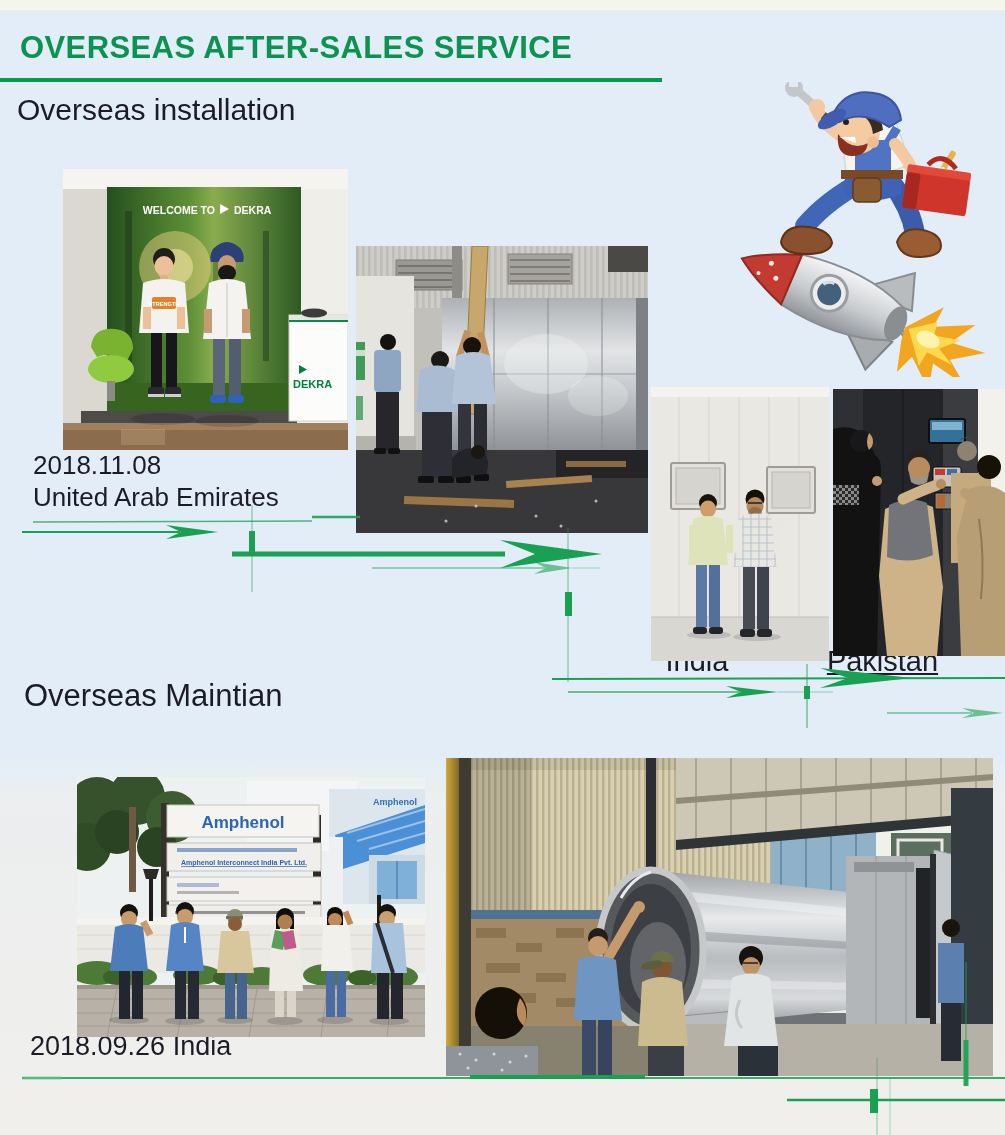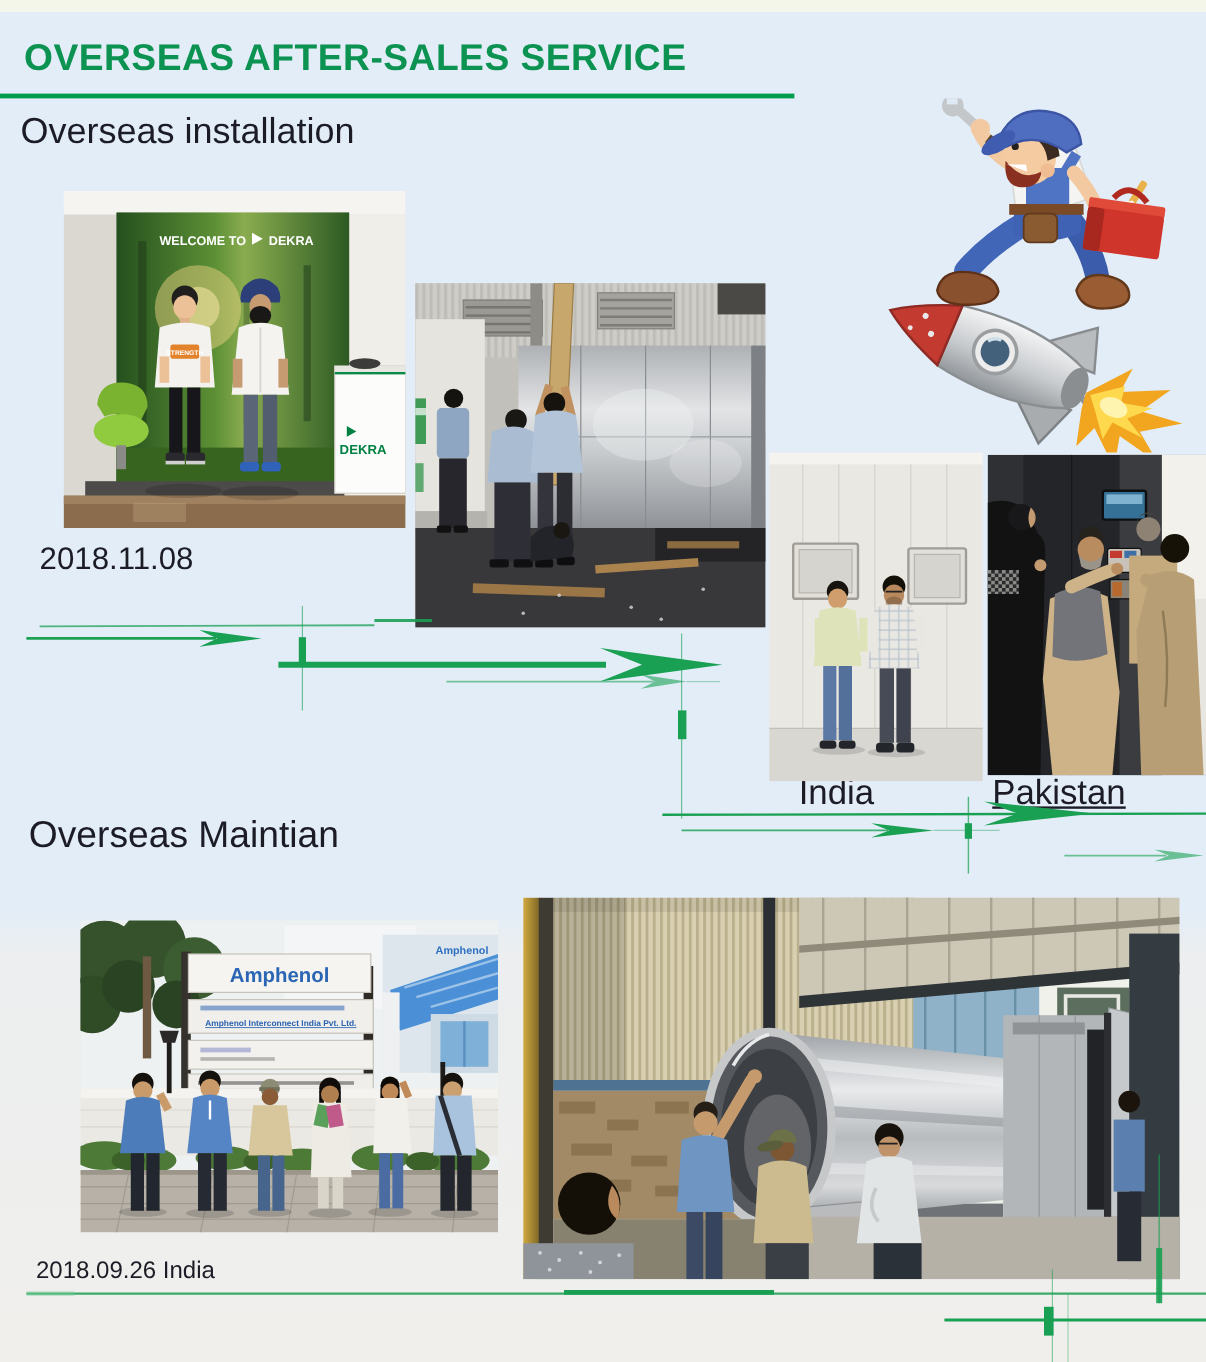--- a/index.html
+++ b/index.html
@@ -10,22 +10,22 @@
   .title{position:absolute;left:20px;top:30px;margin:0;font-size:31px;font-weight:700;
     letter-spacing:.4px;color:#0c9352;}
   .title-underline{position:absolute;left:0;top:78px;width:662px;height:4px;background:#009b4b;}
   .heading{position:absolute;margin:0;font-weight:400;color:#1c1c26;}
   .h-install{left:17px;top:93px;font-size:30px;}
   .h-maintain{left:24px;top:678px;font-size:31px;}
   .caption{position:absolute;color:#1c1c26;}
   .cap-uae{left:33px;top:449px;font-size:26px;line-height:32px;}
   .cap-turkey{left:608px;top:645px;width:178px;font-size:29px;text-align:center;}
   .cap-pakistan{left:790px;top:645px;width:185px;font-size:29px;text-align:center;text-decoration:underline;}
-  .cap-india{left:30px;top:1031px;font-size:20px;margin-top:17px;}
-  .photo{position:absolute;margin:4px;z-index:2;padding-left:29px;}
+  .cap-india{left:30px;top:1031px;font-size:27px;}
+  .photo{position:absolute;margin:14px;z-index:2;padding-left:29px;}
   .photo svg{display:block;}
   .ph-uae{left:20px;top:155px;}
   .ph-install{left:313px;top:232px;}
   .ph-turkey{left:608px;top:373px;}
   .ph-pakistan{left:790px;top:375px;}
   .ph-india{left:34px;top:763px;}
   .ph-maintain2{left:403px;top:744px;}
   .mascot{position:absolute;left:705px;top:82px;width:285px;height:295px;z-index:1;}
   .deco{position:absolute;left:0;top:0;z-index:6;pointer-events:none;}
   svg text{font-family:"Liberation Sans",sans-serif;}
@@ -182,20 +182,21 @@
         <rect x="226" y="146" width="59" height="5" fill="#e8e6e0"></rect>
         <rect x="226" y="151" width="59" height="2" fill="#0a8a4a"></rect>
         <ellipse cx="251" cy="144" rx="13" ry="4.5" fill="#3c3c3a"></ellipse>
         <polygon points="236,196 244,200.5 236,205" fill="#008143"></polygon>
         <text x="230" y="219" font-size="11" font-weight="bold" fill="#008143">DEKRA</text>
       </g>
     </svg>
   </figure>
   <div class="caption cap-uae">
     <div>2018.11.08</div>
+    <div>United Arab Emirates</div>
   </div>
 
   <figure class="photo ph-install">
     <svg width="292" height="287" viewBox="0 0 292 287">
       <defs>
         <pattern id="corr2" width="6" height="8" patternUnits="userSpaceOnUse">
             <rect width="2.6" height="8" fill="#000" opacity=".08"></rect>
           </pattern>
         <linearGradient id="steel" x1="0" y1="0" x2="0" y2="1">
           <stop offset="0" stop-color="#aeb1b4"></stop>

